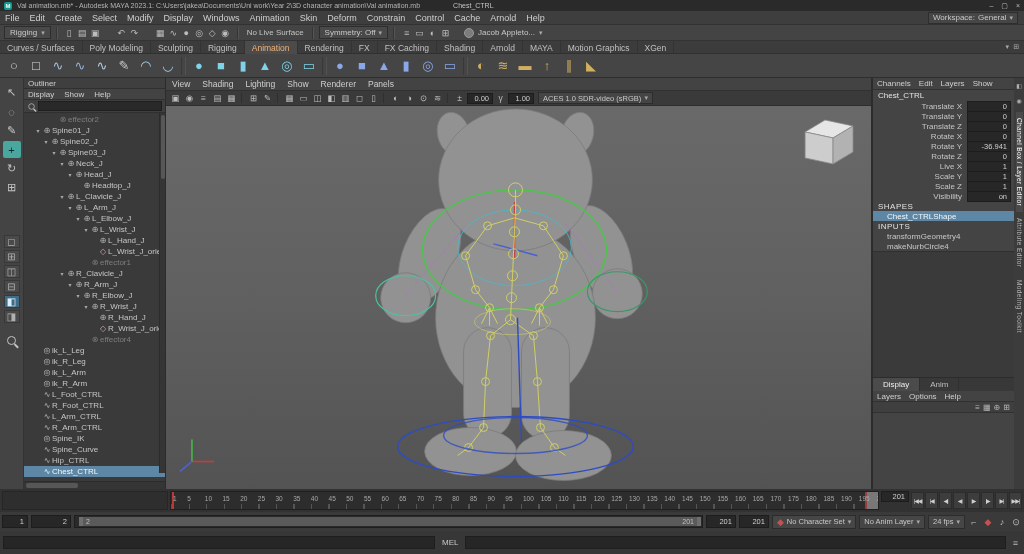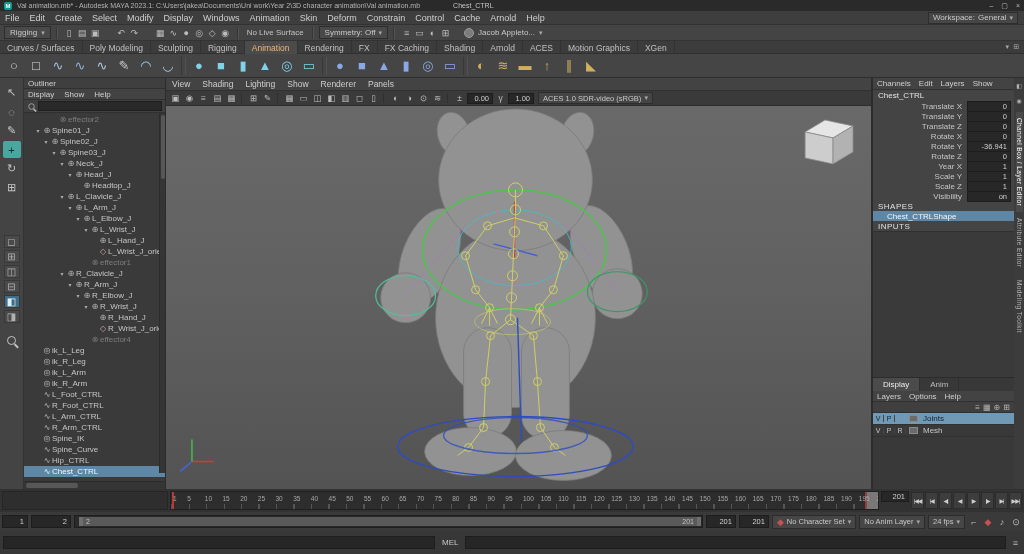--- a/index.html
+++ b/index.html
@@ -280,21 +280,21 @@
       <span class="shelf-tab">Curves / Surfaces</span>
         <span class="shelf-tab">Poly Modeling</span>
         <span class="shelf-tab">Sculpting</span>
         <span class="shelf-tab">Rigging</span>
         <span class="shelf-tab active">Animation</span>
         <span class="shelf-tab">Rendering</span>
         <span class="shelf-tab">FX</span>
         <span class="shelf-tab">FX Caching</span>
         <span class="shelf-tab">Shading</span>
         <span class="shelf-tab">Arnold</span>
-        <span class="shelf-tab">ACES</span>
+        <span class="shelf-tab">MAYA</span>
         <span class="shelf-tab">Motion Graphics</span>
         <span class="shelf-tab">XGen</span>
     </div>
     <div class="tab-end">
       <span class="caret">▾</span>
         <span class="caret">⊞</span>
     </div>
   </div>
 
   <div class="shelficons">
@@ -688,72 +688,60 @@
         </div>
         <div class="attr-row">
           <span class="attr-label">Rotate Y</span>
           <span class="nfield attr-value">-36.941</span>
         </div>
         <div class="attr-row">
           <span class="attr-label">Rotate Z</span>
           <span class="nfield attr-value">0</span>
         </div>
         <div class="attr-row">
-          <span class="attr-label">Year X</span>
+          <span class="attr-label">Live X</span>
           <span class="nfield attr-value">1</span>
         </div>
         <div class="attr-row">
           <span class="attr-label">Scale Y</span>
           <span class="nfield attr-value">1</span>
         </div>
         <div class="attr-row">
           <span class="attr-label">Scale Z</span>
           <span class="nfield attr-value">1</span>
         </div>
         <div class="attr-row">
           <span class="attr-label">Visibility</span>
           <span class="nfield attr-value">on</span>
         </div>
     </div>
     <div class="cb-header">SHAPES</div>
     <div class="cb-subrow selected">Chest_CTRLShape</div>
     <div class="cb-header">INPUTS</div>
+    <div>
+      <div class="cb-subrow">transformGeometry4</div>
+        <div class="cb-subrow">makeNurbCircle4</div>
+    </div>
     <div class="cb-fill"></div>
 
     <div class="layered">
       <div class="le-tabs">
         <span class="le-tab active">Display</span>
           <span class="le-tab">Anim</span>
       </div>
       <div class="le-menus">
         <span class="menu-item">Layers</span>
           <span class="menu-item">Options</span>
           <span class="menu-item">Help</span>
       </div>
       <div class="le-iconrow">
         <span class="le-icon">≡</span>
           <span class="le-icon">▦</span>
           <span class="le-icon">⊕</span>
           <span class="le-icon">⊞</span>
-      </div>
-      <div class="le-list">
-        <div class="layer-row selected">
-            <span class="lcell">V</span>
-            <span class="lcell">P</span>
-            <span class="lcell"></span>
-            <span class="lswatch"></span>
-            <span class="lname">Joints</span>
-          </div>
-          <div class="layer-row">
-            <span class="lcell">V</span>
-            <span class="lcell">P</span>
-            <span class="lcell">R</span>
-            <span class="lswatch"></span>
-            <span class="lname">Mesh</span>
-          </div>
       </div>
     </div>
   </div>
 
   <div class="sidetabs">
     <span class="side-icon">◧</span>
     <span class="side-icon">◉</span>
     <div>
       <div class="side-tab active">Channel Box / Layer Editor</div>
         <div class="side-tab">Attribute Editor</div>

